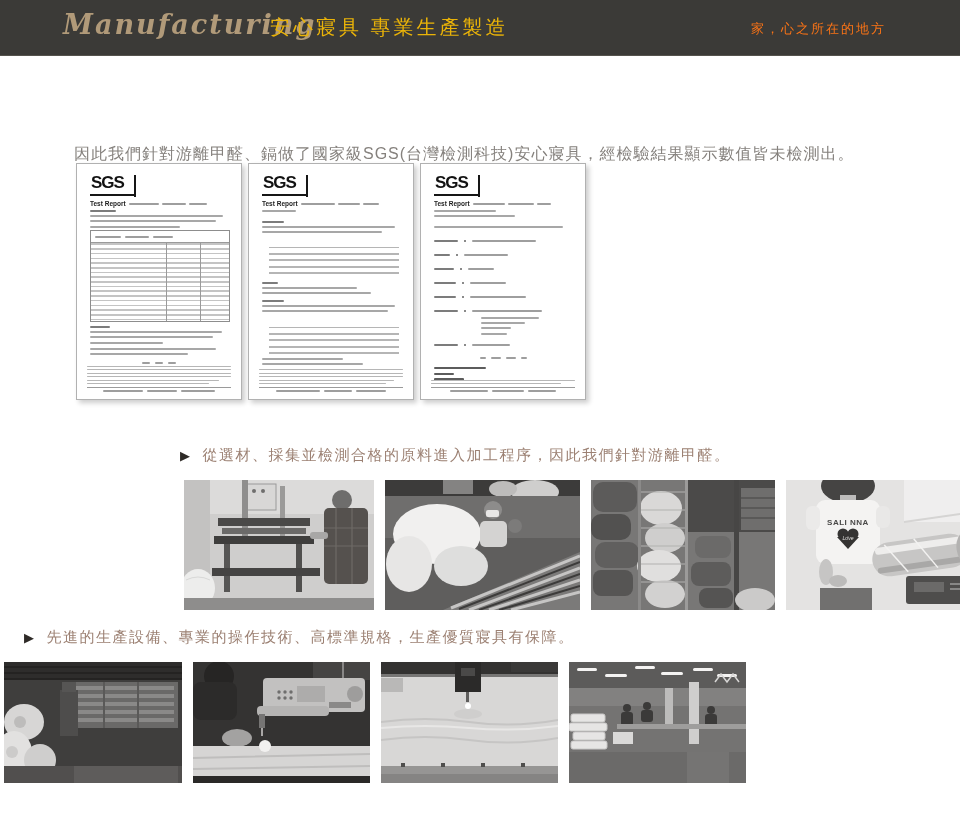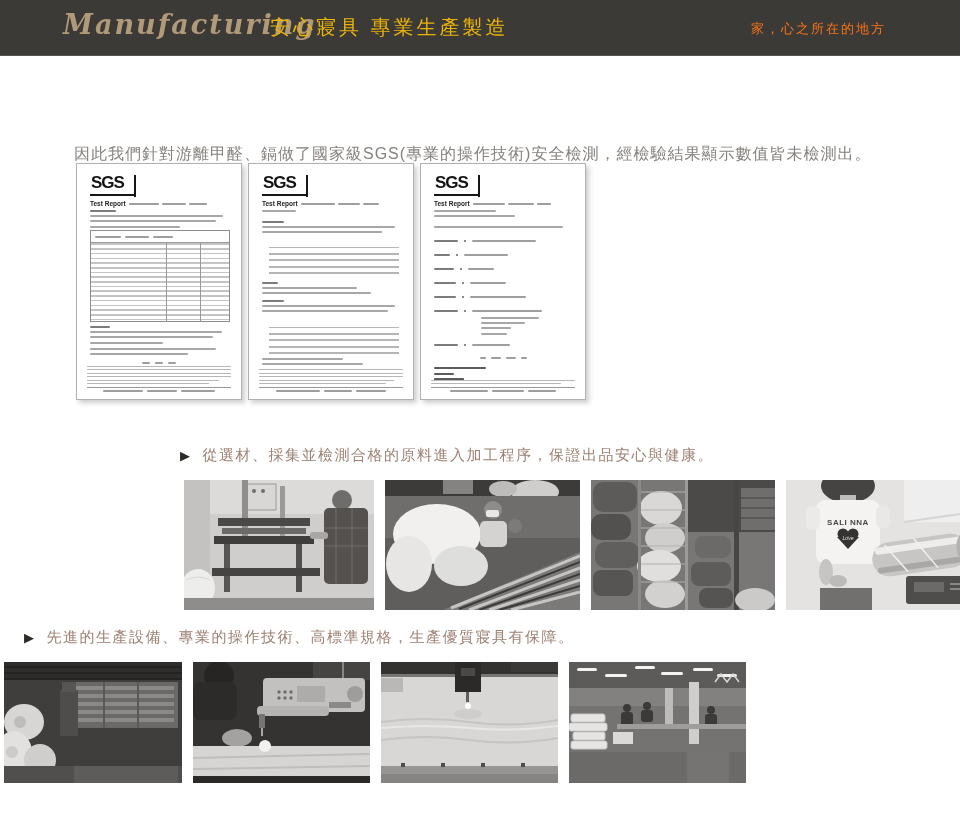--- a/index.html
+++ b/index.html
@@ -68,21 +68,21 @@
 <body>
 
 <div class="page">
 
   <header class="hdr">
     <span class="brand">Manufacturing</span>
     <span class="htitle">安心寢具 專業生產製造</span>
     <span class="tagline">家，心之所在的地方</span>
   </header>
 
-  <p class="body-text">因此我們針對游離甲醛、鎘做了國家級SGS(專業的操作技術)安全檢測，經檢驗結果顯示數值皆未檢測出。</p>
+  <p class="body-text">因此我們針對游離甲醛、鎘做了國家級SGS(台灣檢測科技)安心寢具，經檢驗結果顯示數值皆未檢測出。</p>
 
   <article class="cert c1">
     <div class="sgs">SGS</div>
     <div class="trow">
       <span class="trt">Test Report</span>
       <span class="seg" style="width:30px"></span>
         <span class="seg" style="width:24px"></span>
         <span class="seg" style="width:18px"></span>
     </div>
     <div class="grp" style="top:46px">
@@ -249,21 +249,21 @@
       <div class="fbar">
           <span class="seg" style="width:38px"></span>
           <span class="seg" style="width:32px"></span>
           <span class="seg" style="width:28px"></span>
         </div>
     </div>
   </article>
 
   <div class="step step1">
     <span class="tri">▶</span>
-    <span>從選材、採集並檢測合格的原料進入加工程序，保證出品安心與健康。</span>
+    <span>從選材、採集並檢測合格的原料進入加工程序，因此我們針對游離甲醛。</span>
   </div>
 
   <div class="strip strip1">
 
     <figure class="photo" style="width:190px">
       <svg viewBox="0 0 190 130" preserveAspectRatio="none">
         <rect width="190" height="130" fill="#cfcecd"></rect>
         <rect width="190" height="34" fill="#dcdbda"></rect>
         <rect x="0" y="0" width="26" height="120" fill="#c3c2c1"></rect>
         <rect x="62" y="4" width="30" height="26" fill="#d8d7d6" stroke="#9a9a9a"></rect>

